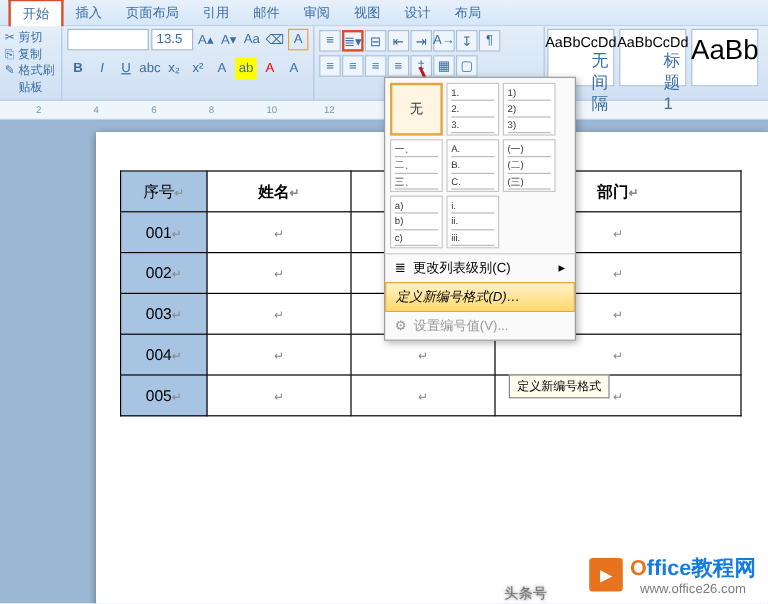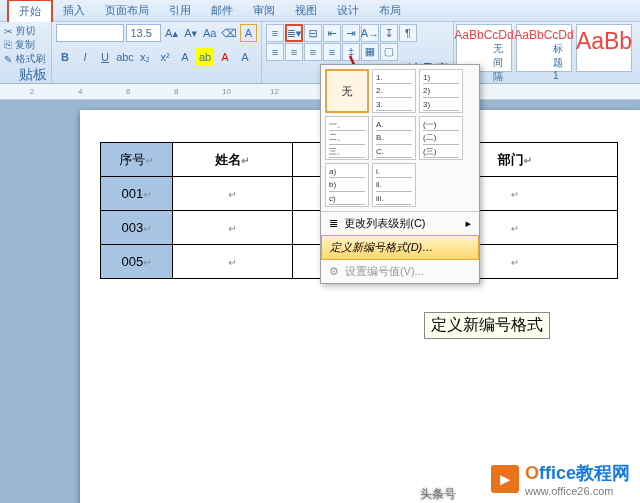--- a/index.html
+++ b/index.html
@@ -6,36 +6,36 @@
 body { background: #fff; width: 640px; height: 503px; overflow: hidden; position: relative; }
 
 
 .tab-row { background: linear-gradient(#e8f1fb, #d5e6f8); height: 22px; display: flex; align-items: center; padding-left: 7px; font-size: 11px; color: #3a6ea5; border-bottom: 1px solid #b1c9e4; }
 .tab { padding: 3px 10px; cursor: pointer; }
 .tab.active { background: #fff; border: 2px solid #d94b2b; border-bottom: none; color: #3a6ea5; font-weight: normal; }
 
 
 .ribbon { background: linear-gradient(#e5eef9, #cfe0f3); height: 62px; border-bottom: 1px solid #9db9d6; display: flex; font-size: 11px; color: #3a6ea5; }
 .ribbon-group { border-right: 1px solid #b1c9e4; padding: 2px 4px; display: flex; flex-direction: column; }
-.ribbon-label { text-align: right; font-size: 14px; margin-top: auto; padding-bottom: 2px; }
+.ribbon-label { text-align: center; font-size: 10px; margin-top: auto; padding-bottom: 2px; }
 .rg-clip { width: 52px; }
 .rg-clip .item { display: flex; align-items: center; gap: 3px; height: 16px; font-size: 10px; }
 .rg-font { width: 210px; }
 .rg-font .row1 { display: flex; gap: 2px; align-items: flex-start; height: 22px; }
 .rg-font .row2 { display: flex; gap: 2px; align-items: center; height: 22px; }
 .sel { background: #fff; border: 1px solid #9fb9d6; height: 18px; font-size: 11px; padding: 0 3px; display: flex; align-items: center; }
 .ico { width: 18px; height: 18px; border: 1px solid transparent; display: flex; align-items: center; justify-content: center; font-size: 11px; }
 .ico.btn { border: 1px solid #a8c0db; background: #eef5fc; }
 .rg-para { width: 192px; }
 .rg-para .row1, .rg-para .row2 { display: flex; gap: 1px; align-items: center; height: 22px; }
 .num-hl { border: 2px solid #d94b2b !important; }
 .rg-styles { flex: 1; display: flex; }
 .style-box { width: 56px; height: 48px; border: 1px solid #a8c0db; background: #fff; margin: 2px; font-size: 9px; display: flex; flex-direction: column; justify-content: space-between; align-items: center; padding: 3px 0; }
-.style-box .preview { font-size: 12px; color: #ef4444; }
-.style-box .name { font-size: 10px; color: #3a6ea5; margin-left: 36px; }
+.style-box .preview { font-size: 12px; color: #000000; }
+.style-box .name { font-size: 14px; color: #3a6ea5; margin-left: 36px; }
 
 
 .ruler { height: 16px; background: #eef5fb; border-bottom: 1px solid #bcd1e6; display: flex; align-items: center; font-size: 8px; color: #7a94b1; padding-left: 30px; }
 .ruler span { width: 48px; display: inline-block; }
 
 
 .doc-area { background: #9bb7d3; position: absolute; top: 100px; left: 0; right: -60px; bottom: 0; padding: 10px 0 0 80px; }
 .page { background: #fff; width: 560px; min-height: 480px; box-shadow: 0 2px 6px rgba(0,0,0,0.4); padding: 28px 20px; }
 
 .callout { border: 2px solid #c01818; padding: 8px 14px; font-size: 16px; font-family: SimSun; display: inline-block; margin-bottom: 20px; margin-left: 4px; }
@@ -50,31 +50,31 @@
 .num-panel { position: absolute; top: 64px; left: 320px; width: 160px; background: #fafafa; border: 1px solid #9f9f9f; box-shadow: 2px 2px 6px rgba(0,0,0,0.3); z-index: 20; font-size: 11px; }
 .num-grid { display: flex; flex-wrap: wrap; padding: 4px; gap: 3px; }
 .num-opt { width: 44px; height: 44px; border: 1px solid #c7c7c7; background: #fff; font-size: 9px; padding: 3px; line-height: 1.3; color: #333; }
 .num-opt.none { display: flex; align-items: center; justify-content: center; font-size: 11px; }
 .num-opt.sel { border: 2px solid #e8a43f; background: #fff5e3; }
 .num-opt .ln { display: block; border-bottom: 1px solid #bbb; margin-bottom: 2px; font-size: 8px; white-space: nowrap; overflow: hidden; }
 .num-menu { border-top: 1px solid #ccc; }
 .num-menu .mi { padding: 4px 8px; display: flex; align-items: center; gap: 6px; cursor: pointer; font-size: 11px; }
 .num-menu .mi.disabled { color: #999; }
 .num-menu .mi.hl { background: linear-gradient(#fff2c9, #ffd86b); border: 1px solid #e3a832; font-style: italic; }
-.tooltip { position: absolute; top: 312px; left: 424px; background: #fffff0; border: 1px solid #888; padding: 2px 6px; font-size: 16px; z-index: 21; white-space: nowrap; }
+.tooltip { position: absolute; top: 312px; left: 424px; background: #fffff0; border: 1px solid #888; padding: 2px 6px; font-size: 10px; z-index: 21; white-space: nowrap; }
 
 
 .arrow-svg { position: absolute; top: 48px; left: 332px; z-index: 19; pointer-events: none; }
 
 
 .watermark { position: absolute; bottom: 6px; right: 10px; display: flex; align-items: center; gap: 6px; z-index: 30; font-size: 13px; }
 .wm-icon { width: 28px; height: 28px; background: #e8731f; display: flex; align-items: center; justify-content: center; color: #fff; font-weight: bold; font-size: 18px; border-radius: 3px; }
 .wm-text .o { color: #e8731f; font-weight: bold; font-size: 18px; }
 .wm-text .rest { color: #157be0; font-weight: bold; font-size: 18px; }
-.wm-text .sub { color: #7c7c7c; font-size: 11px; display: block; }
+.wm-text .sub { color: #7c7c7c; font-size: 11px; display: block; text-align: center; }
 .author { position: absolute; bottom: 0px; left: 420px; color: #737373; font-size: 12px; z-index: 30; text-shadow: 0 0 3px rgba(0,0,0,0.6); }
 </style>
 </head>
 <body>
 
 <div class="tab-row">
   <span class="tab active">开始</span>
   <span class="tab">插入</span>
   <span class="tab">页面布局</span>
   <span class="tab">引用</span>
@@ -186,21 +186,33 @@
         <th style="width:120px"></th>
         <th><span>部门</span><span class="tiny">↵</span></th>
       </tr>
       <tr>
             <td class="sel-cell"><span>001</span><span class="tiny">↵</span></td>
             <td><span class="tiny">↵</span></td>
             <td><span class="tiny">↵</span></td>
             <td><span class="tiny">↵</span></td>
           </tr>
       <tr>
+            <td class="sel-cell"><span>002</span><span class="tiny">↵</span></td>
+            <td><span class="tiny">↵</span></td>
+            <td><span class="tiny">↵</span></td>
+            <td><span class="tiny">↵</span></td>
+          </tr>
+      <tr>
             <td class="sel-cell"><span>003</span><span class="tiny">↵</span></td>
+            <td><span class="tiny">↵</span></td>
+            <td><span class="tiny">↵</span></td>
+            <td><span class="tiny">↵</span></td>
+          </tr>
+      <tr>
+            <td class="sel-cell"><span>004</span><span class="tiny">↵</span></td>
             <td><span class="tiny">↵</span></td>
             <td><span class="tiny">↵</span></td>
             <td><span class="tiny">↵</span></td>
           </tr>
       <tr>
             <td class="sel-cell"><span>005</span><span class="tiny">↵</span></td>
             <td><span class="tiny">↵</span></td>
             <td><span class="tiny">↵</span></td>
             <td><span class="tiny">↵</span></td>
           </tr>

